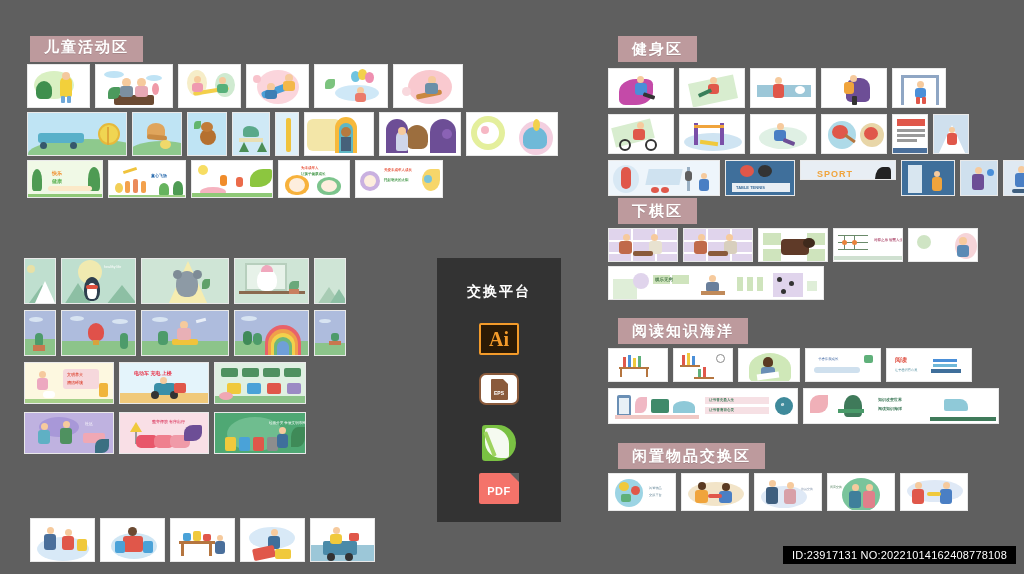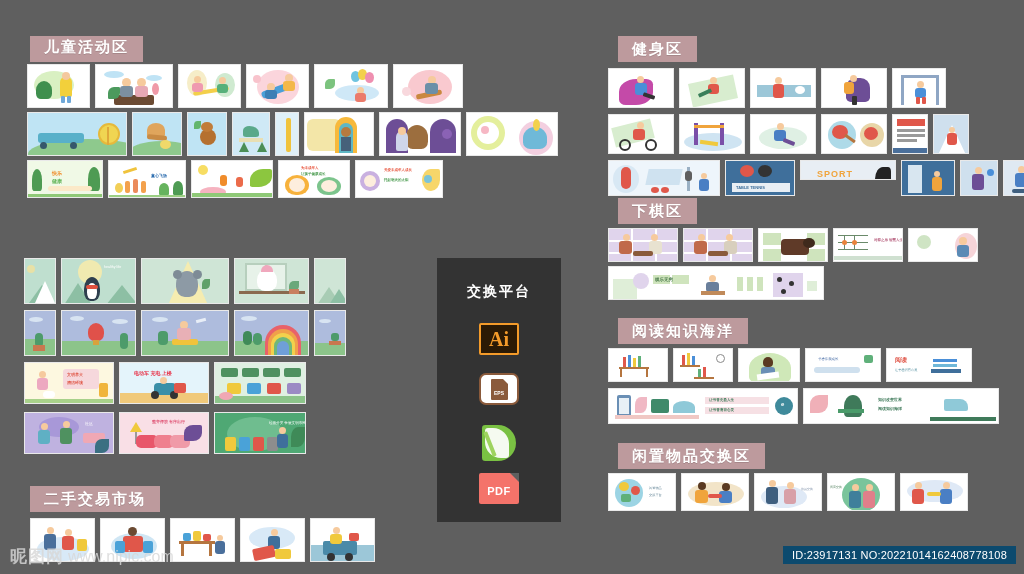--- a/index.html
+++ b/index.html
@@ -106,21 +106,21 @@
   
   .wm {
     position: absolute; left: 10px; bottom: 6px;
     display: flex; align-items: baseline; gap: 4px;
     color: #d8d8d8; opacity: .82;
   }
   .wm-cn { font-size: 17px; font-weight: bold; letter-spacing: 1px; }
   .wm-url { font-size: 16px; }
   .idbar {
     position: absolute; right: 8px; bottom: 10px;
-    background: #0c4a6e; color: #ffffff;
+    background: #000000; color: #ffffff;
     font-size: 11px; padding: 3px 9px; letter-spacing: .2px; text-align: right;
   }
 </style>
 </head>
 <body>
 
 <div class="canvas">
 
   <div class="col" style="left:30px; top:36px;font-family:Liberation Mono, monospace;">
     <div class="sec-title">儿童活动区</div>
@@ -519,23 +519,20 @@
       <div class="bar" style="left:24px;top:24px;width:11px;height:14px;background:#4aa2d8;border-radius:2px"></div>
       <div class="bar" style="left:38px;top:24px;width:11px;height:14px;background:#e0574a;border-radius:2px"></div>
       <div class="bar" style="left:52px;top:24px;width:11px;height:14px;background:#8d8d8d;border-radius:2px"></div>
       <div class="head" style="left:64px;top:14px;width:7px;height:7px;background:#f6ca9d"></div>
       <div class="body" style="left:62px;top:21px;width:11px;height:14px;background:#3f6f9b;border-radius:3px"></div>
       <div class="blob" style="left:76px;top:14px;width:14px;height:20px;background:#3f8a58;border-radius:50% 0 50% 0"></div>
     </div>
       </div>
   </div>
 
-  <div class="col" style="left:30px; top:486px;">
-    <div class="sec-title">二手交易市场</div>
-  </div>
 
   <div class="col row" style="left:30px; top:518px;">
     <div class="thumb" style="width:65px;height:44px">
         <div class="art">
       <div class="blob" style="left:6px;top:18px;width:52px;height:24px;background:#d8e9f7"></div>
       <div class="head" style="left:16px;top:8px;width:7px;height:7px;background:#f6ca9d"></div>
       <div class="body" style="left:13px;top:15px;width:12px;height:16px;background:#4a6f9b;border-radius:3px"></div>
       <div class="head" style="left:34px;top:10px;width:7px;height:7px;background:#f6ca9d"></div>
       <div class="body" style="left:31px;top:17px;width:12px;height:14px;background:#e0574a;border-radius:3px"></div>
       <div class="bar" style="left:46px;top:20px;width:10px;height:12px;background:#f0c93c;border-radius:2px"></div>
@@ -999,19 +996,15 @@
       <div class="blob" style="left:6px;top:6px;width:56px;height:22px;background:#dfe9f6"></div>
       <div class="head" style="left:14px;top:8px;width:7px;height:7px;background:#f6ca9d"></div>
       <div class="body" style="left:11px;top:15px;width:12px;height:15px;background:#e0574a;border-radius:3px"></div>
       <div class="head" style="left:42px;top:8px;width:7px;height:7px;background:#f6ca9d"></div>
       <div class="body" style="left:39px;top:15px;width:12px;height:15px;background:#4a7fc4;border-radius:3px"></div>
       <div class="bar" style="left:26px;top:18px;width:14px;height:4px;background:#f0c93c;border-radius:2px"></div>
     </div>
       </div>
   </div>
 
-  <div class="wm">
-    <span class="wm-cn">昵图网</span>
-    <span class="wm-url">www.nipic.com</span>
-  </div>
   <div class="idbar">ID:23917131 NO:20221014162408778108</div>
 
 </div>
 
 </body></html>

